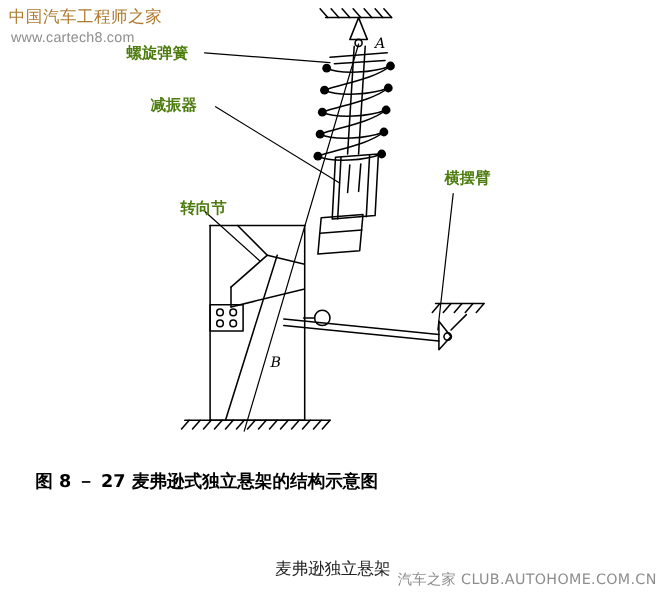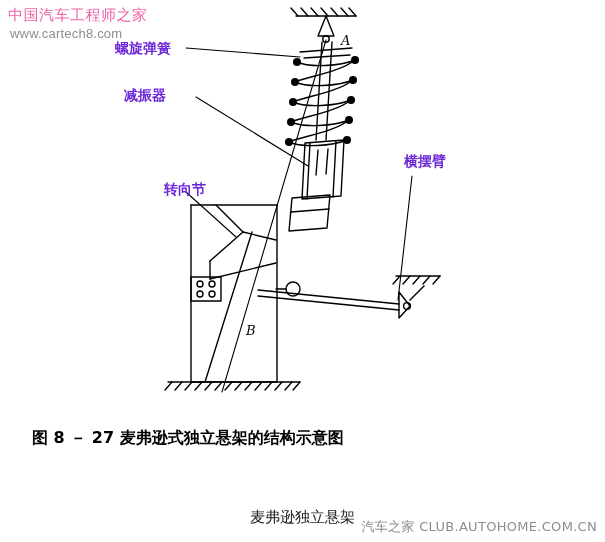--- a/index.html
+++ b/index.html
@@ -22,21 +22,21 @@
     background: #ffffff;
   }
   .wm-logo {
     position: absolute;
     left: 8px;
     top: 6px;
     width: 150px;
     height: 22px;
     font-family: "DejaVu Serif", serif;
     font-size: 15px;
-    color: #ec4899;
+    color: #a16207;
     letter-spacing: 0.5px;
     white-space: nowrap;
     opacity: 0.85;
   }
   .wm-url {
     position: absolute;
     left: 10px;
     top: 26px;
     font-family: Liberation Sans, sans-serif;
     font-size: 13px;
@@ -47,21 +47,21 @@
   .fig-svg {
     position: absolute;
     left: 0;
     top: 0;
   }
   .cn-label {
     position: absolute;
     font-family: "DejaVu Sans", sans-serif;
     font-size: 14px;
     font-weight: bold;
-    color: #6d28d9;
+    color: #4d7c0f;
     white-space: nowrap;
   }
   .pt-label {
     position: absolute;
     font-family: "DejaVu Serif", serif;
     font-size: 13px;
     font-style: italic;
     color: #000000;
   }
   .caption {
@@ -261,21 +261,21 @@
         <line x1="196" y1="97" x2="308" y2="166"></line>
       </g>
       <g stroke-width="1.1">
         <line x1="186" y1="192" x2="236" y2="237"></line>
       </g>
 
     </g>
   </svg>
 
   <div class="cn-label" style="left:115px; top:40px;">螺旋弹簧</div>
-  <div class="cn-label" style="left:124px; top:87px;">减振器</div>
+  <div class="cn-label" style="left:137px; top:87px;">减振器</div>
   <div class="cn-label" style="left:137px; top:181px;margin-left:27px;">转向节</div>
   <div class="cn-label" style="left:404px; top:153px;">横摆臂</div>
 
   <div class="pt-label" style="left:341px; top:33px;">A</div>
   <div class="pt-label" style="left:246px; top:323px;">B</div>
 
   <div class="caption">图 8 － 27    麦弗逊式独立悬架的结构示意图</div>
   <div class="subcaption">麦弗逊独立悬架</div>
 
   <div class="site-wm">汽车之家  CLUB.AUTOHOME.COM.CN</div>

